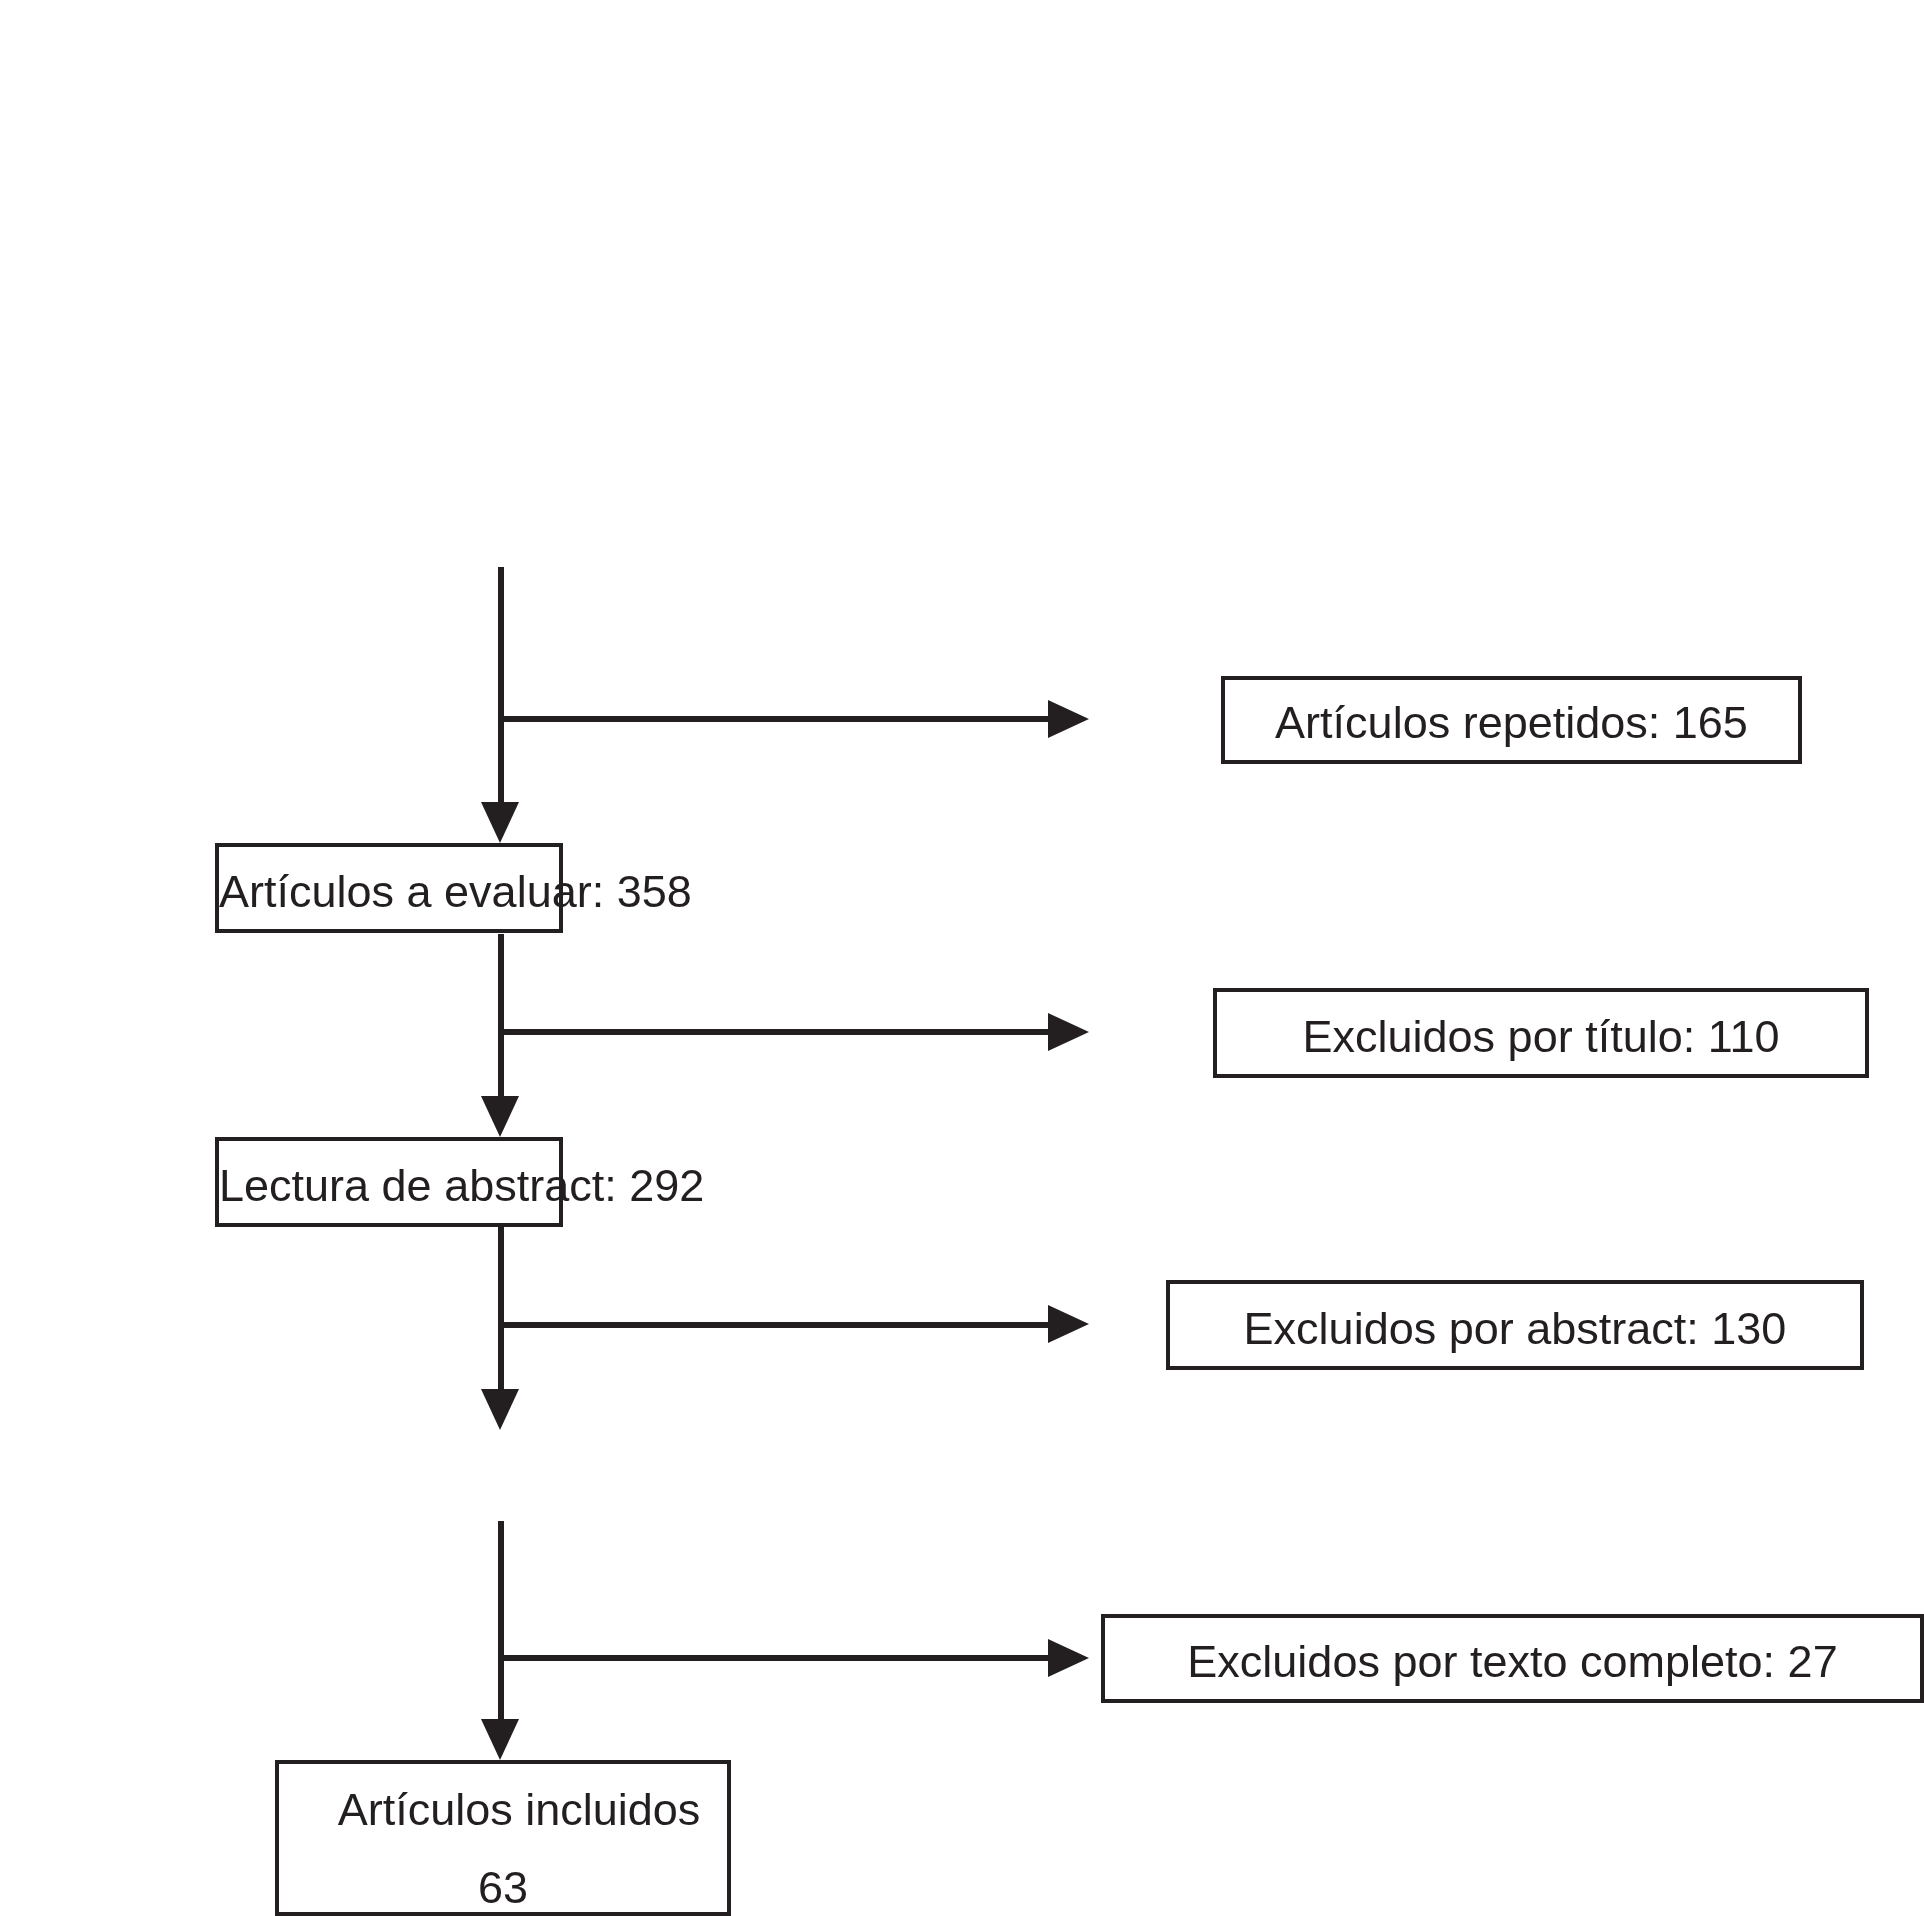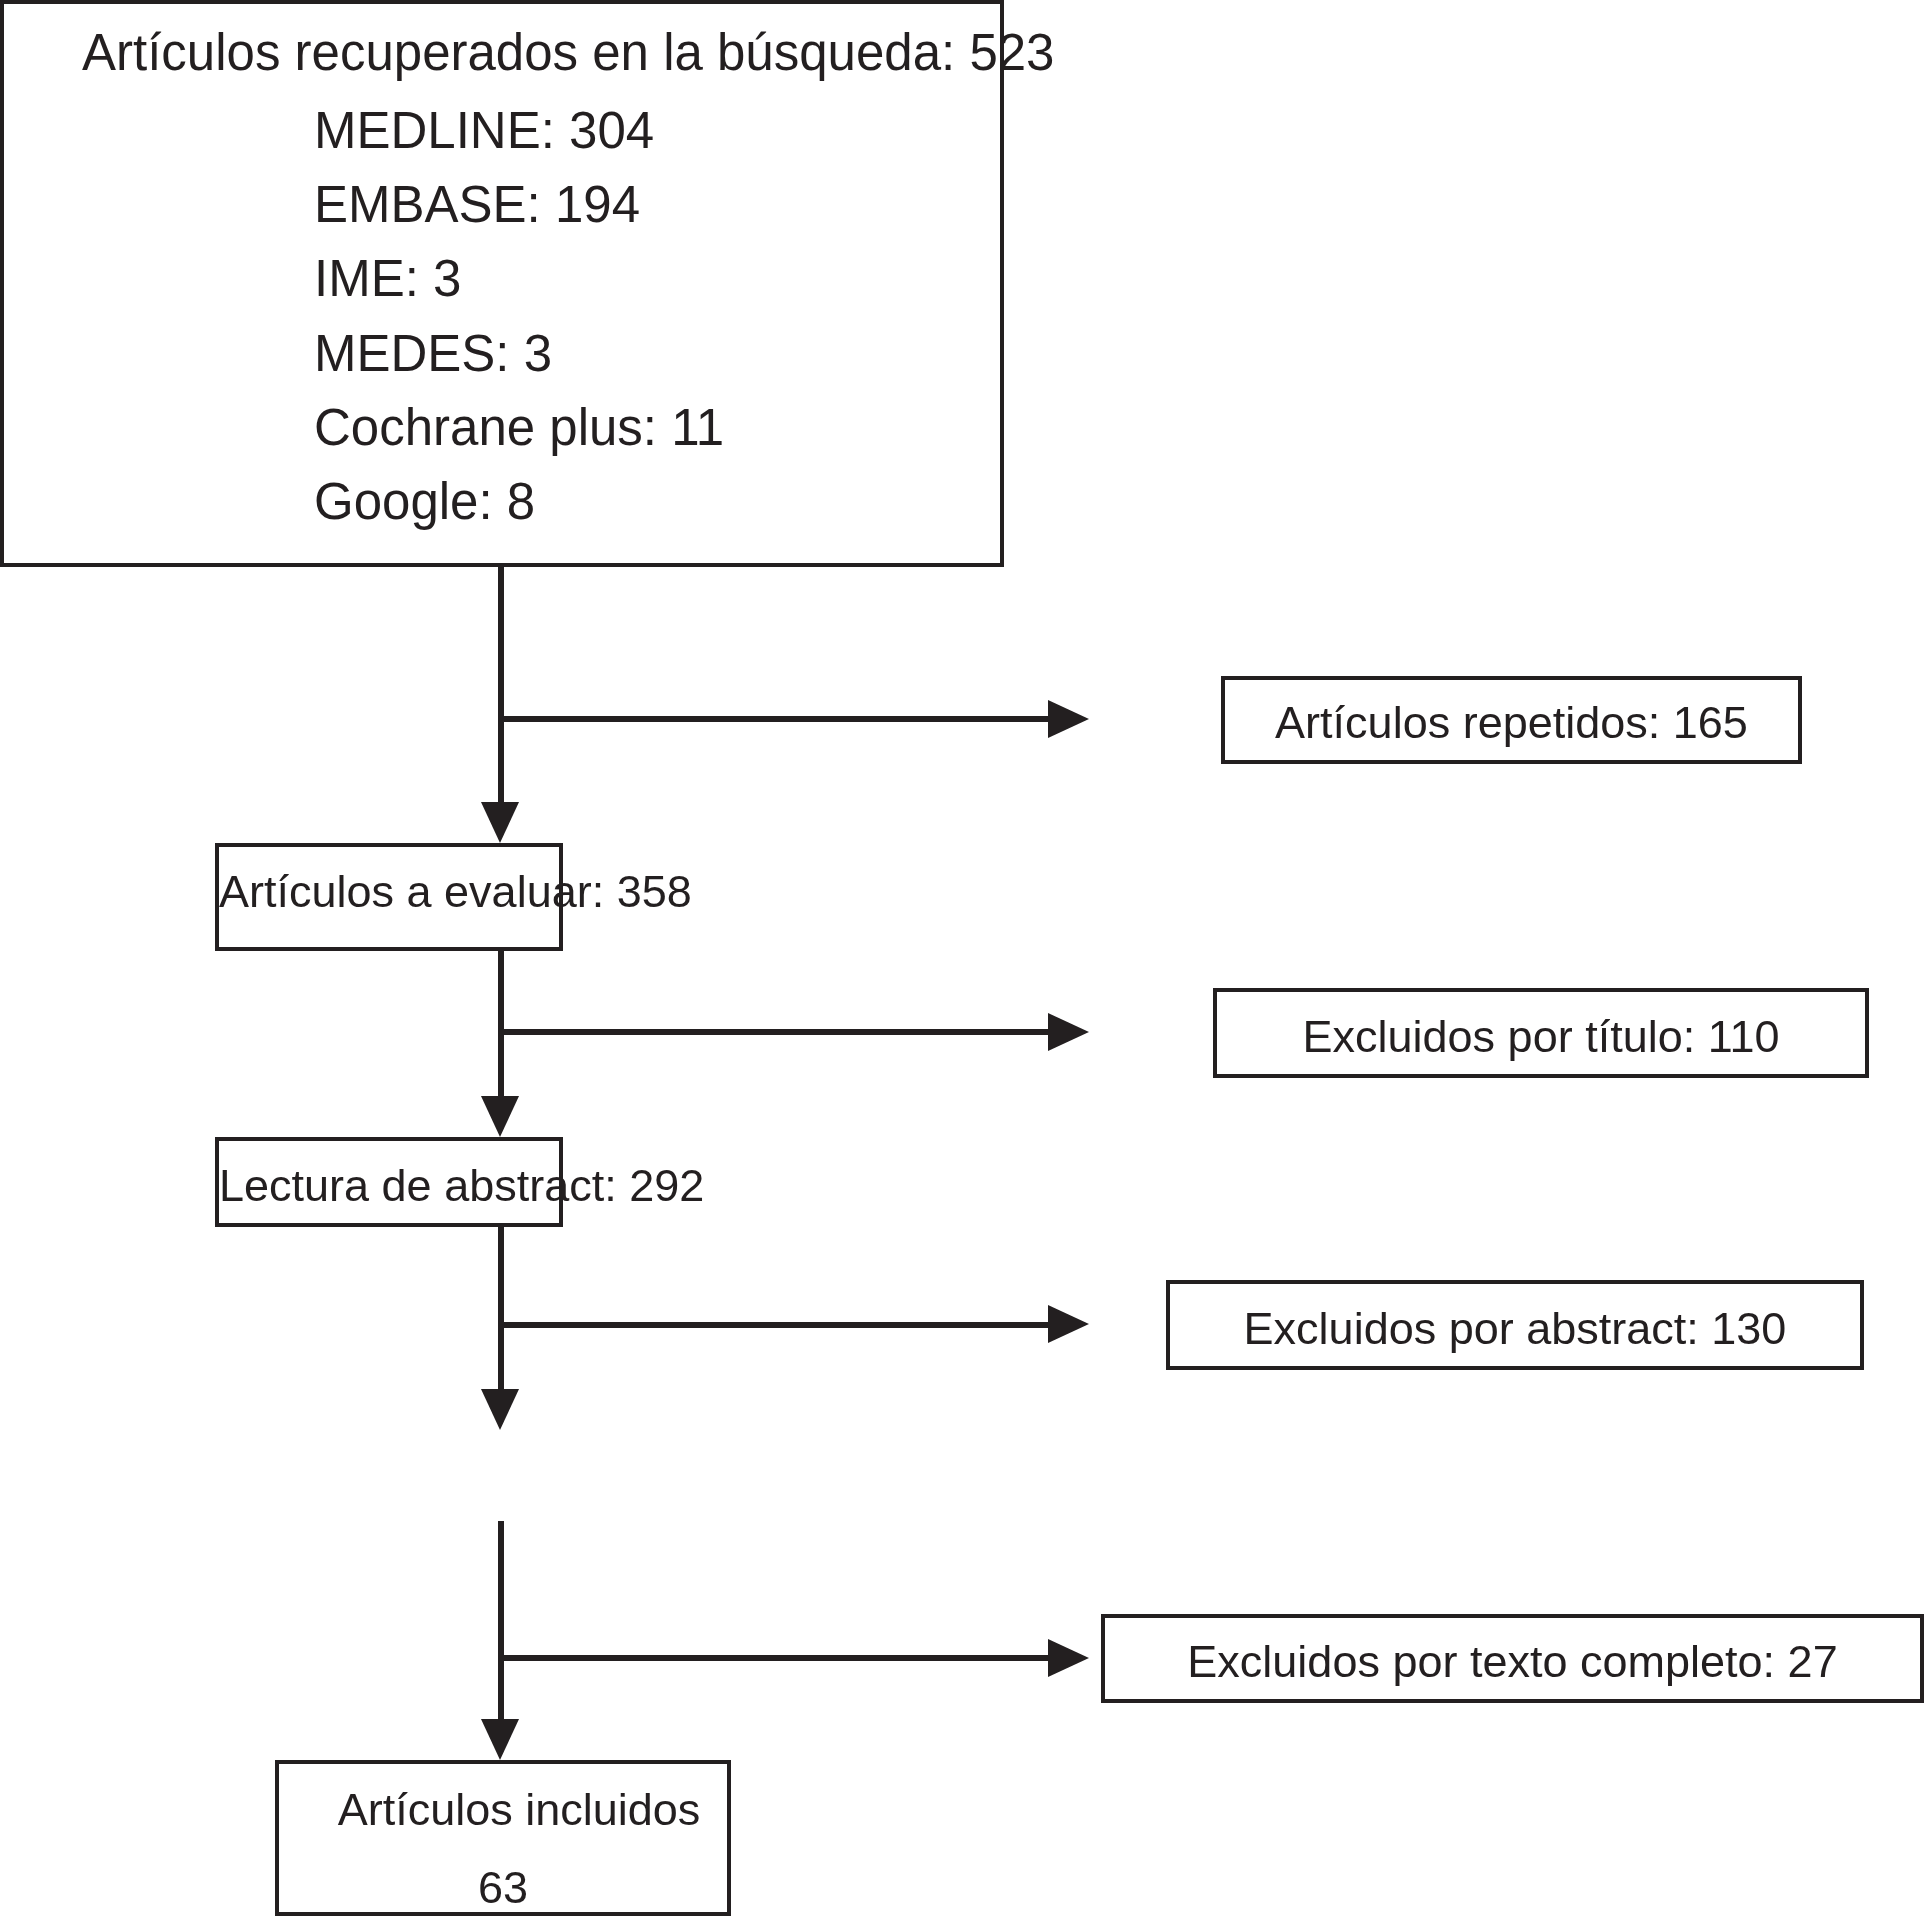--- a/index.html
+++ b/index.html
@@ -54,21 +54,21 @@
   .rs2 { top: 246px; }
   .rs3 { top: 321px; }
   .rs4 { top: 395px; }
   .rs5 { top: 469px; }
 
   
   #box-evaluate {
     left: 215px;
     top: 843px;
     width: 348px;
-    height: 108px;
+    height: 90px;
   }
   #box-abstract {
     left: 215px;
     top: 1137px;
     width: 348px;
     height: 90px;
   }
   #box-fulltext {
     left: 164px;
     top: 1430px;
@@ -150,29 +150,20 @@
     border-top: 19.5px solid transparent;
     border-bottom: 19.5px solid transparent;
     border-left: 41px solid #231f20;
   }
 </style>
 </head>
 <body>
 
 <div id="canvas">
 
-  <div class="box" id="box-retrieved">
-    <div class="box-text" id="retrieved-title">Artículos recuperados en la búsqueda: 523</div>
-    <div class="box-text retrieved-source rs0">MEDLINE: 304</div>
-    <div class="box-text retrieved-source rs1">EMBASE: 194</div>
-    <div class="box-text retrieved-source rs2">IME: 3</div>
-    <div class="box-text retrieved-source rs3">MEDES: 3</div>
-    <div class="box-text retrieved-source rs4">Cochrane plus: 11</div>
-    <div class="box-text retrieved-source rs5">Google: 8</div>
-  </div>
 
   <div class="vline" style="top:567px; height:235px;"></div>
   <div class="arrow-down" style="top:802px;"></div>
 
   <div class="hline" style="top:716px; width:550px;"></div>
   <div class="arrow-right" style="left:1048px; top:700px;"></div>
 
   <div class="vline" style="top:934px; height:162px;"></div>
   <div class="arrow-down" style="top:1096px;"></div>
 

